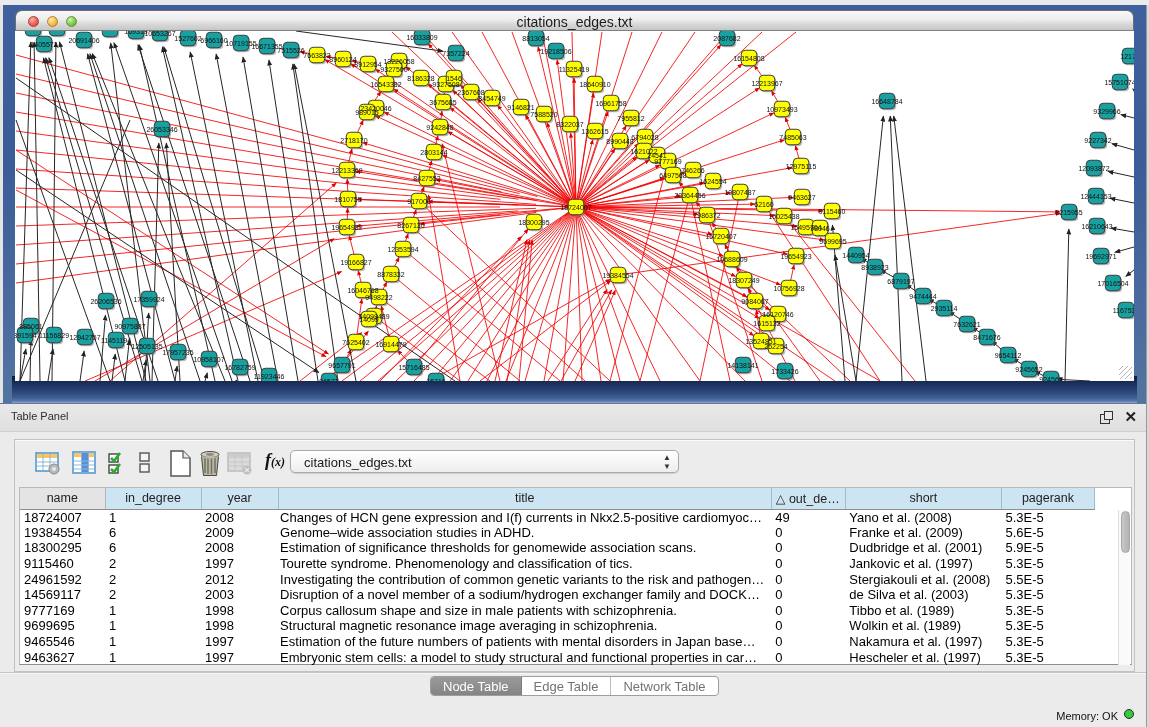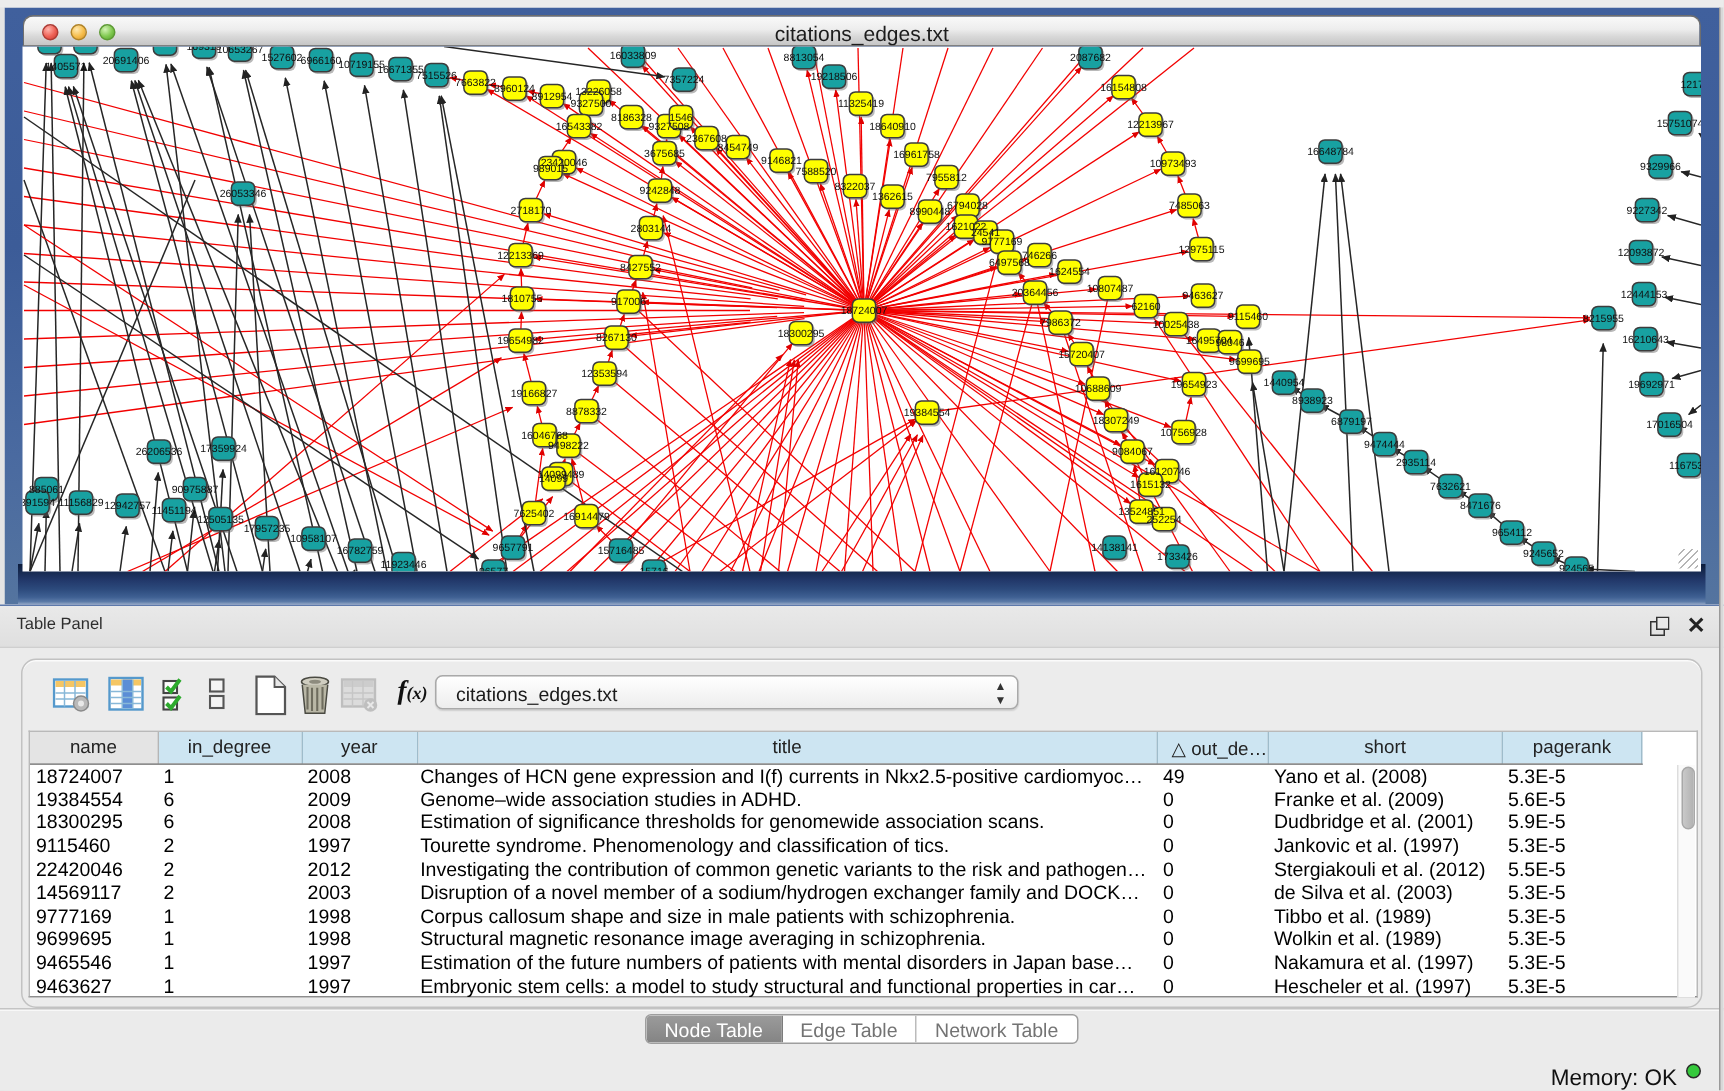--- a/index.html
+++ b/index.html
@@ -19,41 +19,41 @@
 #graph{position:absolute;left:0;top:0}
 .r{stroke:#f20000;stroke-width:0.85}
 .k{stroke:#262626;stroke-width:1}
 .nl{font-family:"Liberation Sans",sans-serif;font-size:7px;fill:#101010;text-anchor:middle}
 #grip{position:absolute;right:2px;bottom:2px;width:13px;height:13px;background:repeating-linear-gradient(135deg,transparent,transparent 2.5px,#b5b5b5 2.5px,#b5b5b5 3.5px)}
 #panel{position:absolute;left:0;top:403px;width:1149px;height:324px;background:#ebebeb;border-top:1px solid #5d79ab}
 #ptitle{position:absolute;left:0;top:0;width:100%;height:28px;background:linear-gradient(180deg,#e9e9e9,#dfdfdf);border-bottom:1px solid #cfcfcf}
 #ptitle span{position:absolute;left:11px;top:6px;font-size:11px;color:#2e2e2e}
 #pfloat{position:absolute;right:36px;top:7px;width:13px;height:13px}
 #pclose{position:absolute;right:12px;top:4px;font-size:15px;font-weight:bold;color:#222}
-#container{position:absolute;left:14px;top:35px;width:1121px;height:233px;border:1px solid #c2c2c2;border-radius:10px;background:#ececec;box-shadow:inset 0 1px 0 #fbfbfb}
+#container{position:absolute;left:14px;top:35px;width:1121px;height:233px;border:1px solid #c2c2c2;border-radius:0;background:#ececec;box-shadow:inset 0 1px 0 #fbfbfb}
 #toolbar{position:absolute;left:0;top:0;width:100%;height:47px}
 .ico{position:absolute;top:10px}
 #combo{position:absolute;left:275px;top:10px;width:389px;height:23px;background:linear-gradient(180deg,#ffffff,#ededed);border:1px solid #a9a9a9;border-radius:5px;box-shadow:0 1px 1px rgba(0,0,0,0.12)}
 #combo span{position:absolute;left:13px;top:4px;font-size:13px;color:#1a1a1a}
 #combo .ud{position:absolute;right:7px;top:2px;font-size:8px;color:#333;line-height:9px;text-align:center}
 #tablewrap{position:absolute;left:4px;top:47px;width:1113px;height:178px;background:#fff;border:1px solid #b9b9b9;border-bottom:1px solid #8e8e8e}
 table{border-collapse:collapse;table-layout:fixed;width:1075px;font-size:13px;color:#000}
 th{height:21px;font-weight:normal;font-size:12.5px;color:#222;background:#cde5f2;border-right:1px solid #9fbccb;border-bottom:1px solid #8e8e8e;overflow:hidden;white-space:nowrap}
 th.c1{background:#e4e4e4;border-right:1px solid #b5b5b5}
 td{height:15.6px;padding:0 0 0 4px;overflow:hidden;white-space:nowrap}
 td.c4{padding-left:2px}
 .c1{width:85px}.c2{width:96px}.c3{width:77px}.c4{width:493px}.c5{width:74px}.c6{width:156px}.c7{width:93px}
 #vscroll{position:absolute;right:1px;top:22px;width:12px;height:155px;background:#fafafa;border-left:1px solid #ddd}
 #vthumb{position:absolute;left:1.5px;top:1px;width:9px;height:42px;background:linear-gradient(90deg,#c9c9c9,#b2b2b2);border-radius:5px;border:1px solid #a8a8a8}
 #botline{position:absolute;left:0;top:268px;width:1149px;height:2px;background:#c4c4c4;border-bottom:1px solid #f8f8f8}
 #tabs{position:absolute;left:430px;top:272px;height:20px;display:flex;border:1px solid #9e9e9e;border-radius:4px;overflow:hidden;background:#fff}
 .tab{font-size:13px;padding:2px 12px 0 12px;color:#737373;border-right:1px solid #bbb}
 .tab.sel{background:linear-gradient(180deg,#9b9b9b,#848484);color:#fff;border-right:1px solid #7c7c7c}
 .tab:last-child{border-right:none}
-#mem{position:absolute;right:31px;top:306px;font-size:15px;color:#111}
+#mem{position:absolute;right:31px;top:306px;font-size:11px;color:#111}
 #memdot{position:absolute;right:15px;top:305px;width:10px;height:10px;border-radius:50%;background:#35c93c;border:1.5px solid #2b2b2b}
 </style></head>
 <body>
 <div id="app">
  <div id="desktop"></div>
  <div id="underwin"></div>
  <div id="topstrip"></div>
  <div id="leftstrip"></div>
  <div id="win">
   <div id="canvas">
@@ -806,21 +806,21 @@
               <col class="c5">
               <col class="c6">
               <col class="c7">
             </colgroup>
      <thead>
               <tr>
                 <th class="c1">name</th>
                 <th>in_degree</th>
                 <th>year</th>
                 <th>title</th>
-                <th style="text-align:right;padding-left:4px">△ out_de…</th>
+                <th style="text-align:left;padding-left:4px">△ out_de…</th>
                 <th>short</th>
                 <th>pagerank</th>
               </tr>
             </thead>
      <tbody>
 <tr>
                 <td class="c1">18724007</td>
                 <td class="c2">1</td>
                 <td class="c3">2008</td>
                 <td class="c4">Changes of HCN gene expression and I(f) currents in Nkx2.5-positive cardiomyoc…</td>
@@ -849,26 +849,26 @@
 <tr>
                 <td class="c1">9115460</td>
                 <td class="c2">2</td>
                 <td class="c3">1997</td>
                 <td class="c4">Tourette syndrome. Phenomenology and classification of tics.</td>
                 <td class="c5">0</td>
                 <td class="c6">Jankovic et al. (1997)</td>
                 <td class="c7">5.3E-5</td>
               </tr>
 <tr>
-                <td class="c1">22420046</td>
+                <td class="c1">24961592</td>
                 <td class="c2">2</td>
                 <td class="c3">2012</td>
                 <td class="c4">Investigating the contribution of common genetic variants to the risk and pathogen…</td>
                 <td class="c5">0</td>
-                <td class="c6">Stergiakouli et al. (2012)</td>
+                <td class="c6">Stergiakouli et al. (2008)</td>
                 <td class="c7">5.5E-5</td>
               </tr>
 <tr>
                 <td class="c1">14569117</td>
                 <td class="c2">2</td>
                 <td class="c3">2003</td>
                 <td class="c4">Disruption of a novel member of a sodium/hydrogen exchanger family and DOCK…</td>
                 <td class="c5">0</td>
                 <td class="c6">de Silva et al. (2003)</td>
                 <td class="c7">5.3E-5</td>

